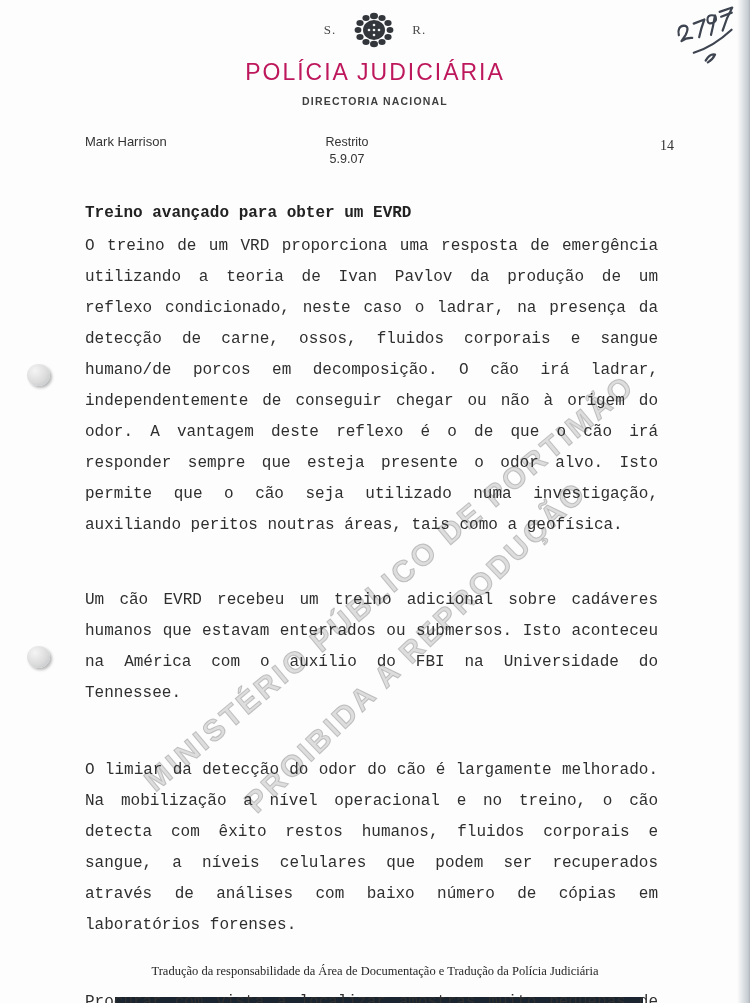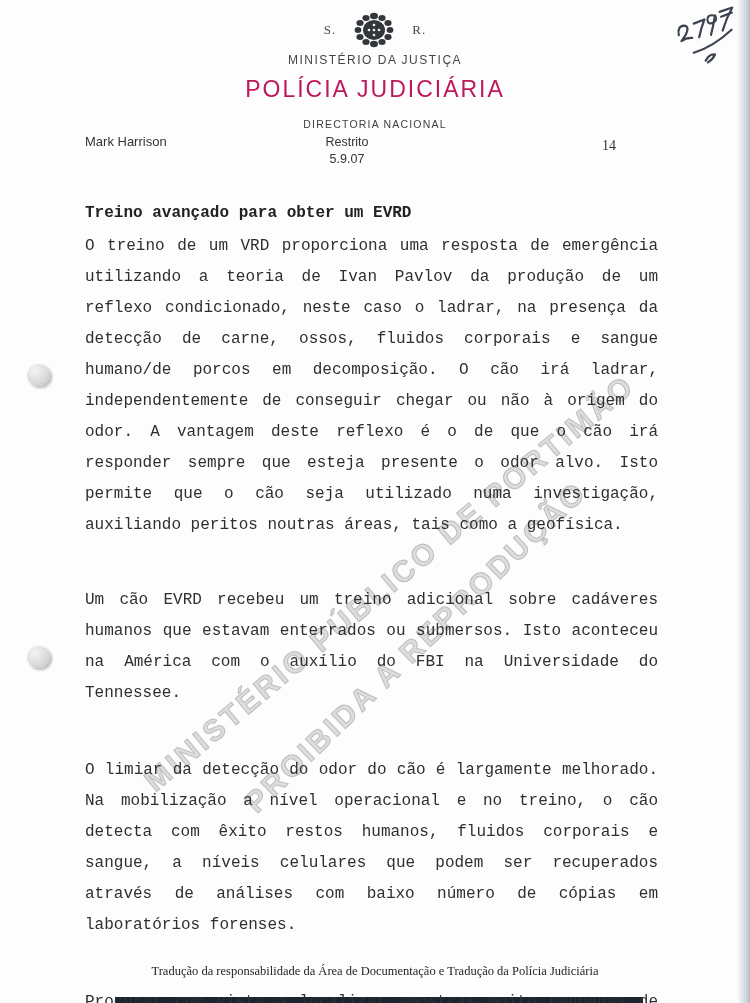--- a/index.html
+++ b/index.html
@@ -20,28 +20,28 @@
   .handwritten{position:absolute;left:672px;top:4px;width:76px;height:62px;transform:rotate(-6deg);}
   .handwritten svg{display:block;}
   .sr-only{position:absolute;width:1px;height:1px;overflow:hidden;clip:rect(0 0 0 0);white-space:nowrap;}
   
   .header{position:absolute;top:10px;left:0;width:750px;text-align:center;
     font-family:"Liberation Sans",sans-serif;color:#3c3c3c;}
   .emblem-row{display:flex;justify-content:center;align-items:center;gap:16px;height:40px;}
   .emblem-letter{font-family:"Liberation Serif",serif;font-size:13px;color:#4a4a4a;letter-spacing:1px;}
   .ministry{margin-top:3px;font-size:12px;letter-spacing:1.5px;color:#454545;}
   .pj-title{margin-top:9px;font-size:23px;letter-spacing:2px;color:#be185d;}
-  .directoria{margin-top:15px;font-size:10.5px;font-weight:normal;letter-spacing:1.2px;color:#3f3f3f;text-align:center;}
+  .directoria{margin-top:9px;font-size:10.5px;font-weight:bold;letter-spacing:1.2px;color:#3f3f3f;text-align:center;}
   
   .meta{position:absolute;top:134px;left:0;width:750px;
     font-family:"Liberation Sans",sans-serif;font-size:13px;color:#343434;}
   .meta .author{position:absolute;left:85px;top:0;}
   .meta .restrito-block{position:absolute;left:0;right:0;top:0;text-align:center;
     transform:translateX(-28px);line-height:17px;font-size:12.5px;}
-  .meta .pagenum{position:absolute;left:602px;top:4px;font-family:"Liberation Serif",serif;font-size:14px;}
+  .meta .pagenum{position:absolute;left:660px;top:4px;font-family:"Liberation Serif",serif;font-size:14px;}
   
   .watermark-line{position:absolute;z-index:1;white-space:nowrap;
     font-family:"Liberation Sans",sans-serif;font-weight:bold;text-transform:uppercase;
     font-size:30px;letter-spacing:3px;color:rgba(150,150,150,0.30);
     -webkit-text-stroke:1px rgba(145,145,145,0.5);transform-origin:0 0;}
   .wm1{left:138px;top:772px;transform:rotate(-40deg);}
   .wm2{left:238px;top:795px;transform:rotate(-44deg);}
   
   .body-text{position:absolute;left:85px;top:198px;width:578px;z-index:2;
     font-size:16px;line-height:31px;text-align:justify;color:#2f2f2f;font-family:Liberation Mono, monospace;}
@@ -100,21 +100,20 @@
         <g fill="#f2f2f2">
           <circle cx="22" cy="14" r="1.3"></circle>
           <circle cx="17" cy="19" r="1.3"></circle>
           <circle cx="27" cy="19" r="1.3"></circle>
           <circle cx="22" cy="24" r="1.3"></circle>
           <circle cx="22" cy="19" r="1.3"></circle>
         </g>
       </svg>
       <span class="emblem-letter">R.</span>
     </div>
-    <div class="ministry">MINISTÉRIO DA JUSTIÇA</div>
     <div class="pj-title">POLÍCIA JUDICIÁRIA</div>
     <div class="directoria">DIRECTORIA NACIONAL</div>
   </div>
 
   <div class="meta">
     <span class="author">Mark Harrison</span>
     <div class="restrito-block">
       <div>Restrito</div>
       <div>5.9.07</div>
     </div>

